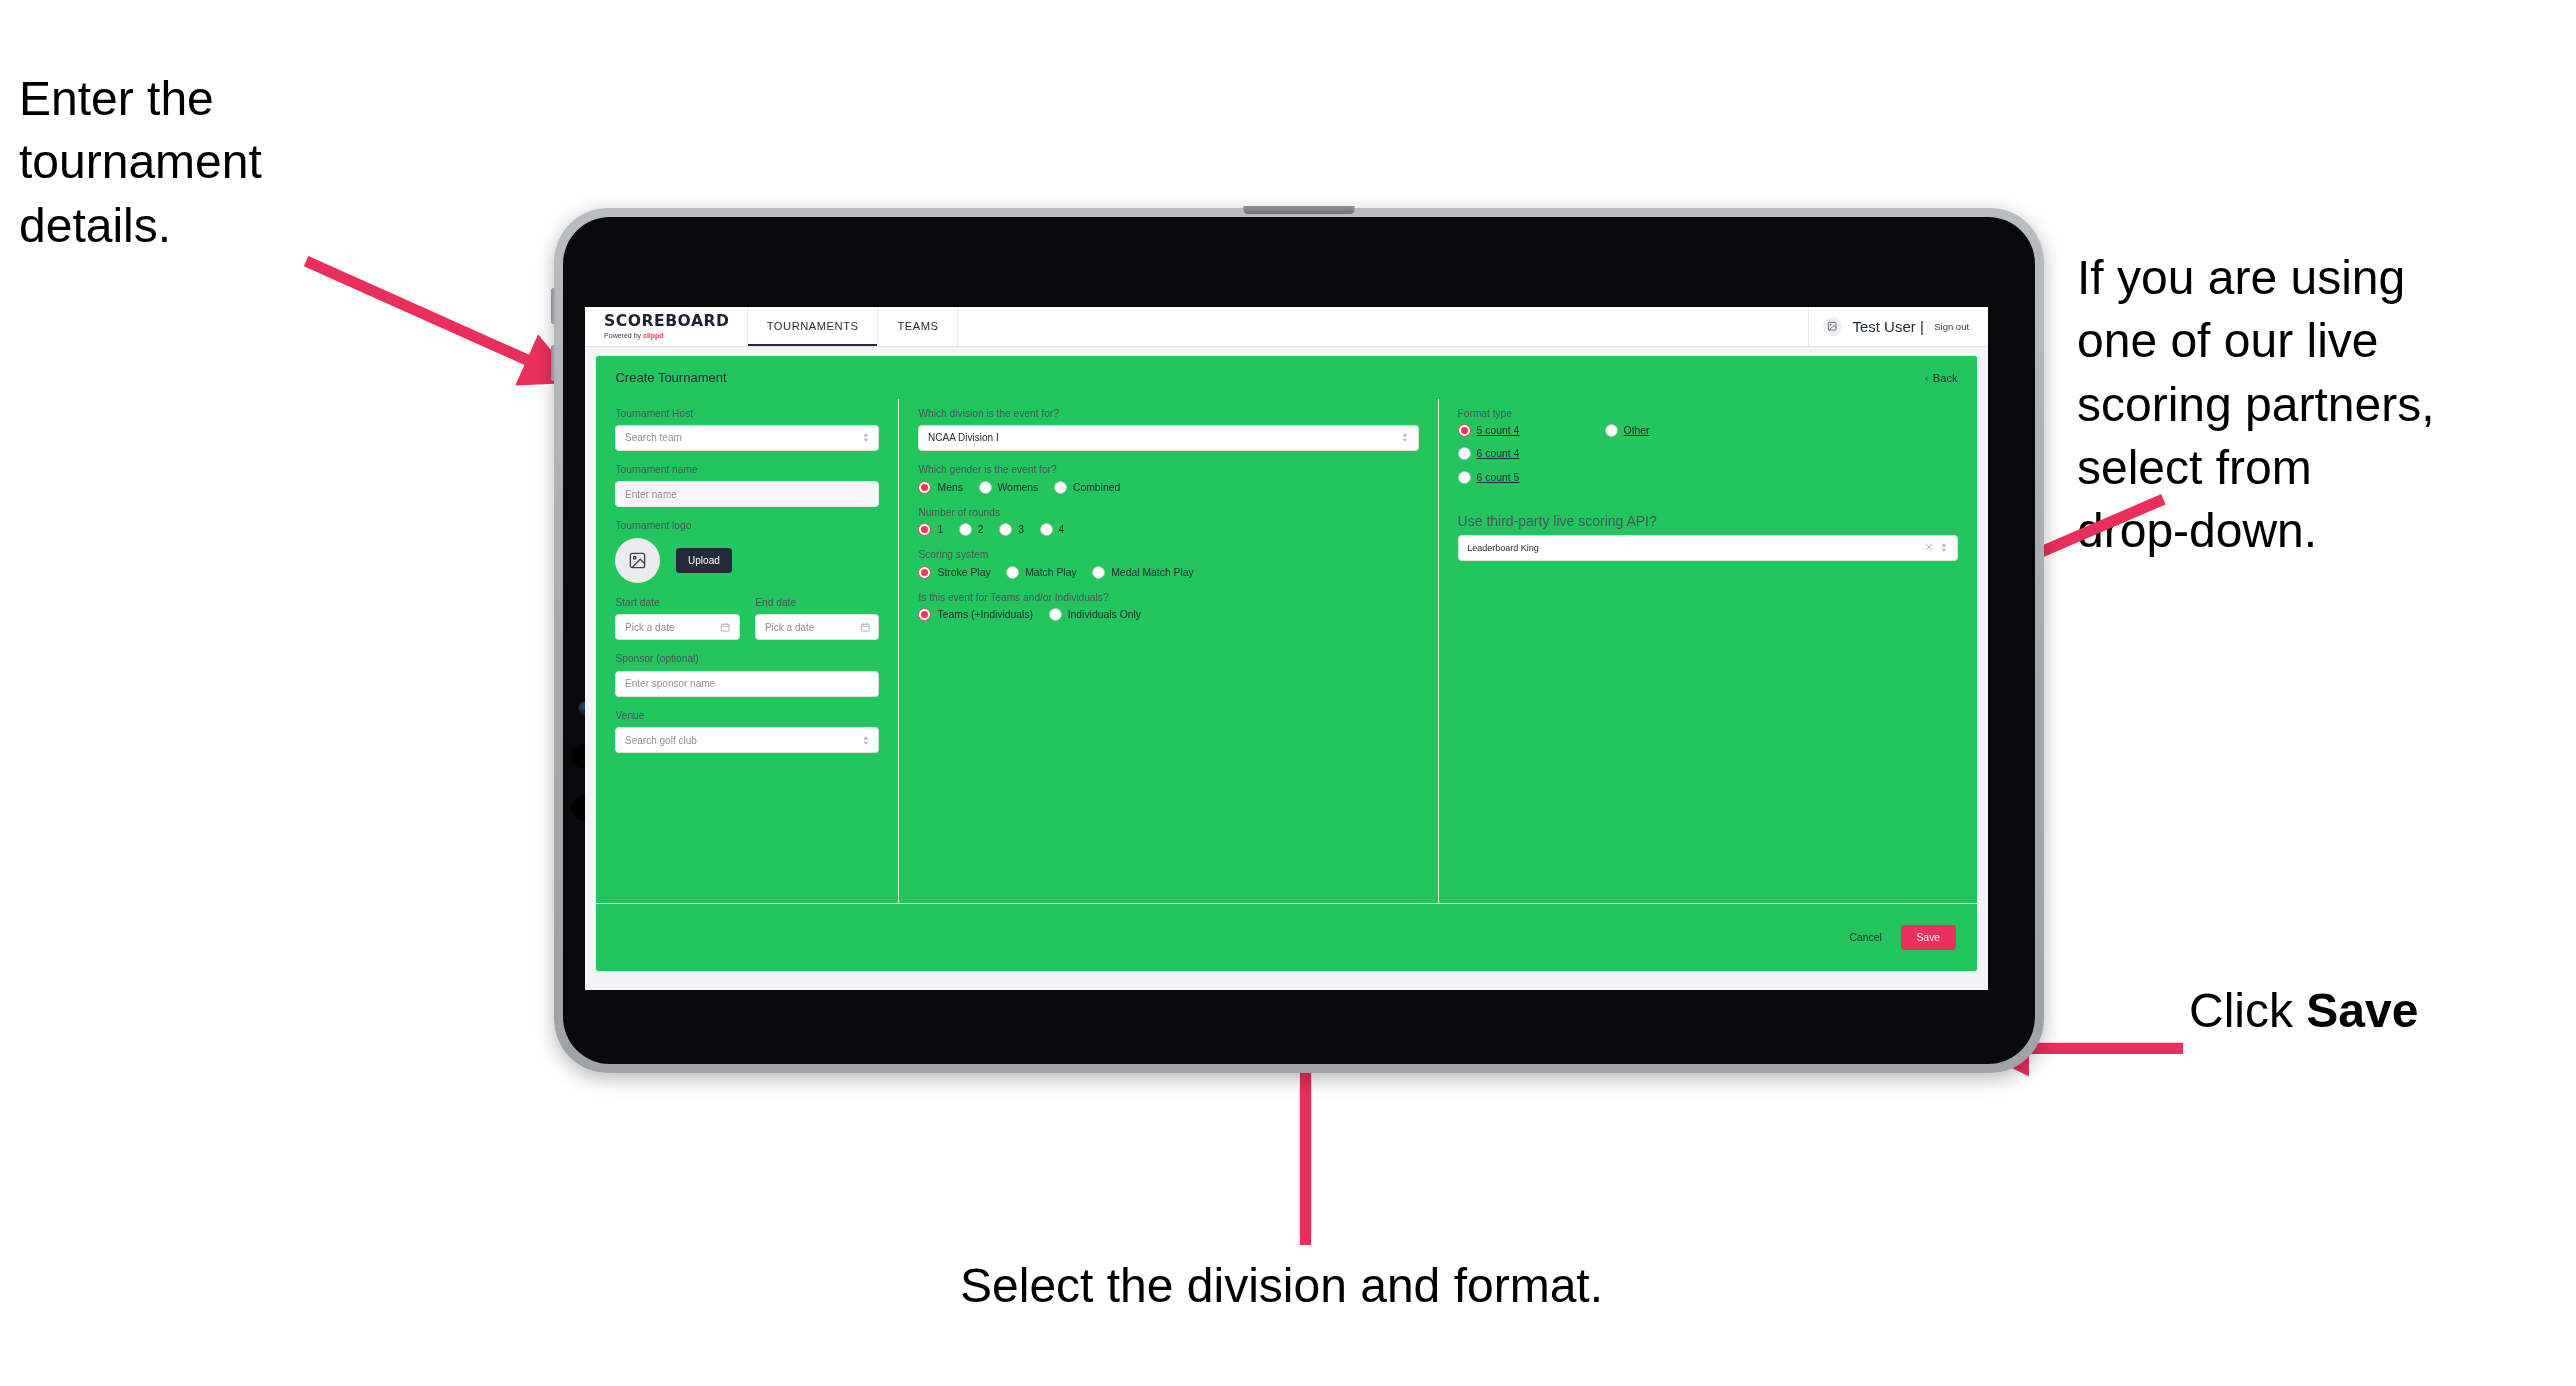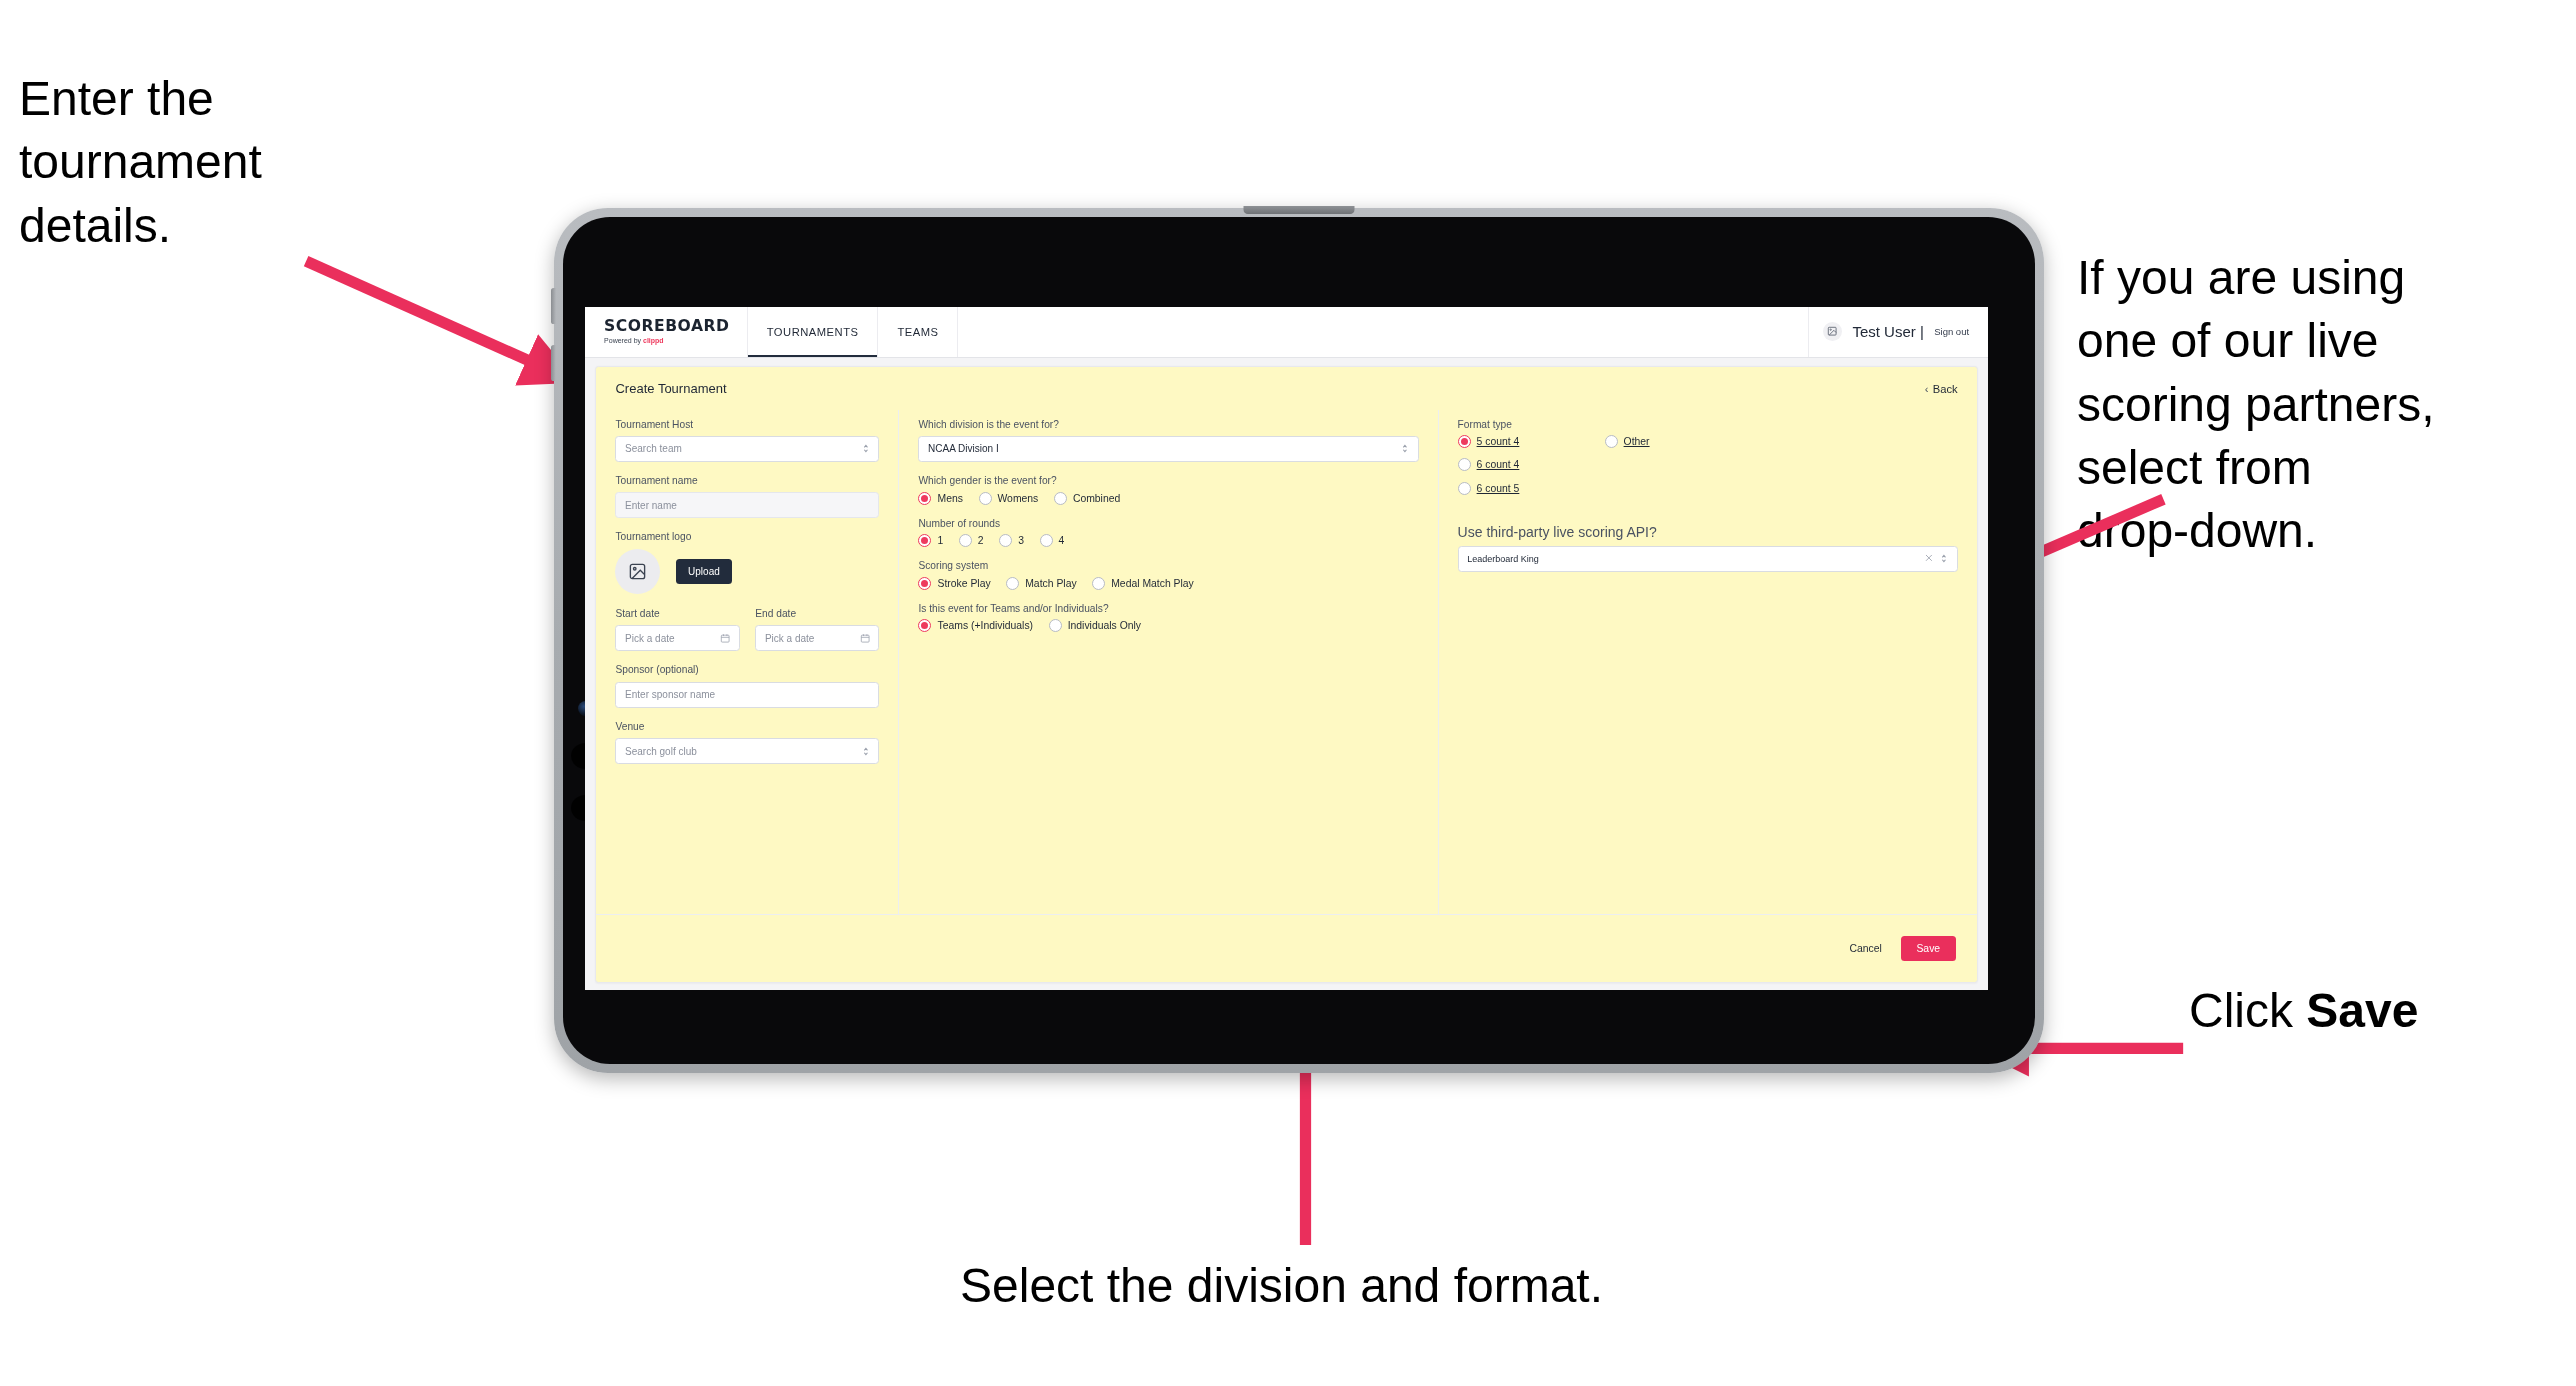--- a/index.html
+++ b/index.html
@@ -77,21 +77,21 @@
     position: absolute;
     left: 22.5px; top: 90px;
     width: 1403px; height: 683px;
     background: #f4f4f6;
     overflow: hidden;
   }
 
   
   #appbar {
     position: relative;
-    height: 51px;
+    height: 40px;
     background: #ffffff;
     border-bottom: 0.9px solid #e3e4e8;
     display: flex; align-items: stretch;
   }
   #brand {
     display: flex; flex-direction: column; justify-content: center;
     padding: 0 17.3px 0 19px;
     border-right: 0.9px solid #ececf0;
   }
   #brand-title {
@@ -123,21 +123,21 @@
     width: 19px; height: 19px; border-radius: 50%;
     background: #f0f0f3; display:flex; align-items:center; justify-content:center;
     color:#5b6271;
   }
   #user-name { font-size: 15px; color:#222a38; }
   #sign-out { font-size: 9.5px; color:#343c4c; cursor:pointer; }
 
   
   #card {
     margin: 8.6px 10.4px 0 10.4px;
-    background: #fef9c3;
+    background: #22c55e;
     border: 0.9px solid #e8e9ee;
     border-radius: 3.5px;
     height: 617px;
     display: flex; flex-direction: column;
     box-shadow: 0 0.9px 1.7px rgba(16,24,40,.04);
   }
   #card-head {
     display: flex; align-items: center; justify-content: space-between;
     padding: 14px 19px 8.6px 19px;
   }

